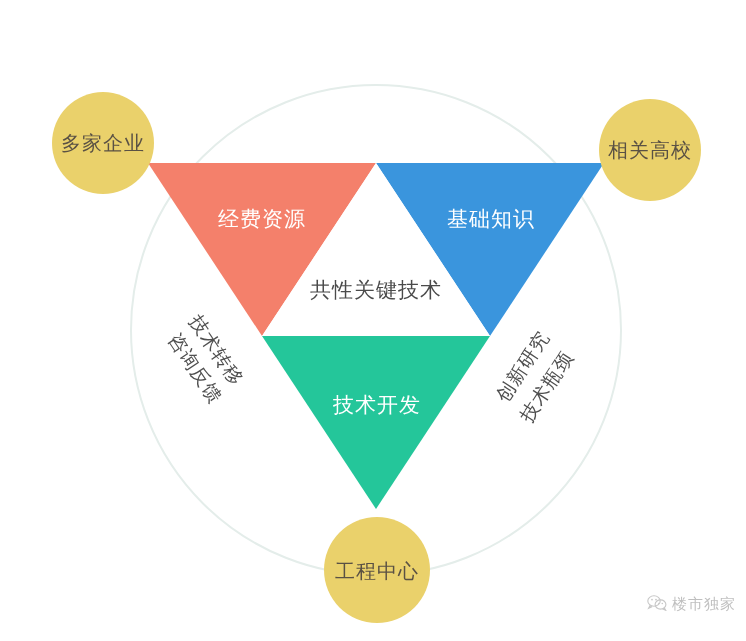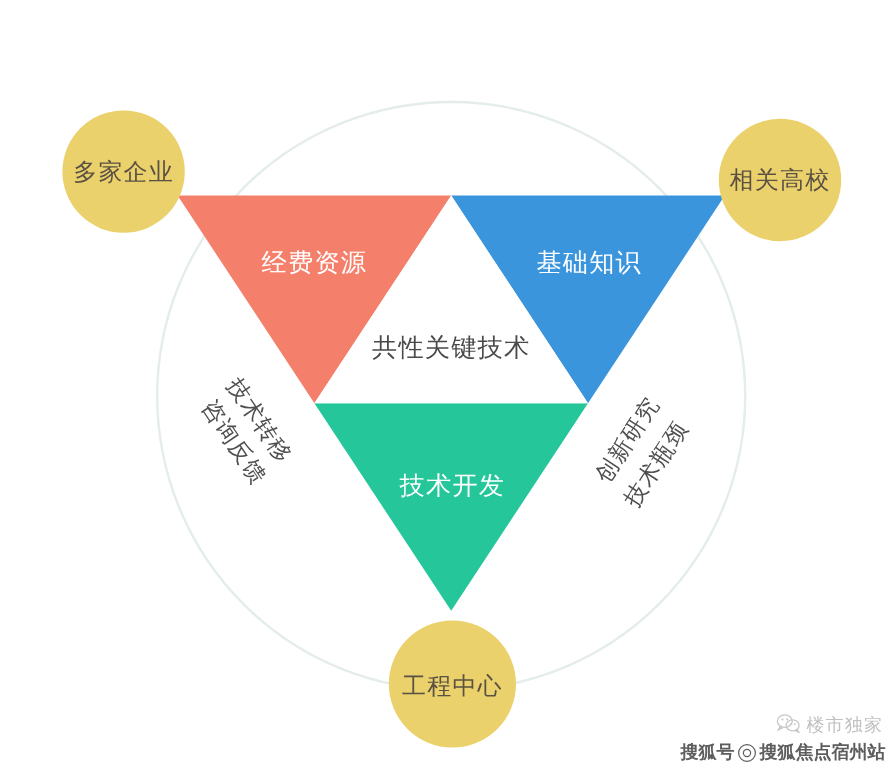--- a/index.html
+++ b/index.html
@@ -155,20 +155,15 @@
         <path d="M3 10.6 L1.6 13.3 L4.6 11.8 Z" fill="none" stroke="#9a9a9a" stroke-width="1.1"></path>
         <circle cx="5" cy="4.6" r="0.9" fill="#9a9a9a"></circle>
         <circle cx="9" cy="4.6" r="0.9" fill="#9a9a9a"></circle>
         <ellipse cx="13.5" cy="9.5" rx="5.4" ry="4.6" fill="none" stroke="#9a9a9a" stroke-width="1.1"></ellipse>
         <path d="M17.4 13.1 L18.7 15.3 L16.1 14.1 Z" fill="none" stroke="#9a9a9a" stroke-width="1.1"></path>
         <circle cx="11.9" cy="8.5" r="0.8" fill="#9a9a9a"></circle>
         <circle cx="15.3" cy="8.5" r="0.8" fill="#9a9a9a"></circle>
       </svg>
       <span class="wm-brand">楼市独家</span>
     </div>
-    <div class="wm-bottom">
-      <span class="wm-acct">搜狐号</span>
-      <span class="wm-at"></span>
-      <span class="wm-site">搜狐焦点宿州站</span>
-    </div>
   </div>
 
 </div>
 
 </body></html>

